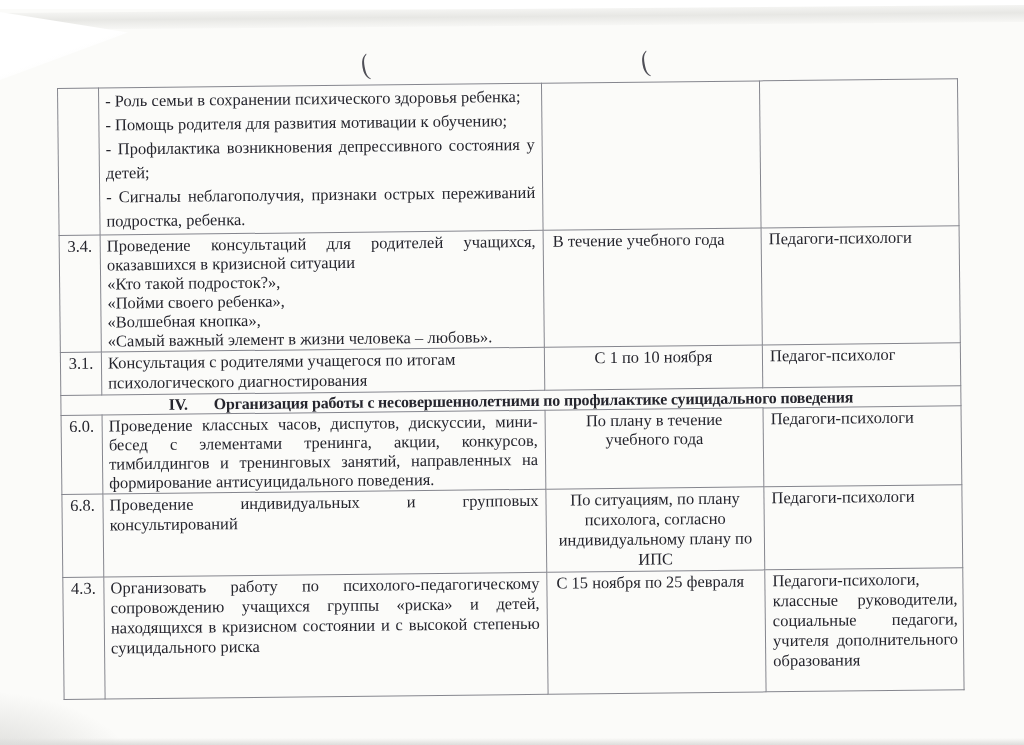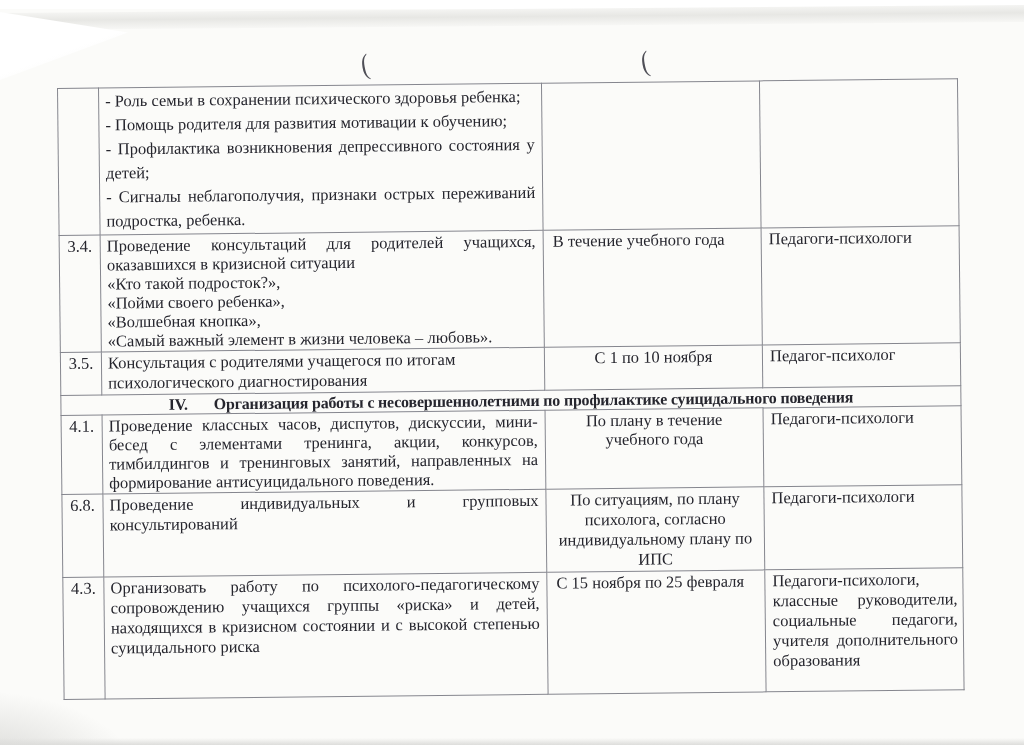--- a/index.html
+++ b/index.html
@@ -108,36 +108,36 @@
           <div class="para">«Кто такой подросток?»,</div>
           <div class="para">«Пойми своего ребенка»,</div>
           <div class="para">«Волшебная кнопка»,</div>
           <div class="para">«Самый важный элемент в жизни человека – любовь».</div>
         </td>
         <td class="time left">В течение учебного года</td>
         <td class="resp">Педагоги-психологи</td>
       </tr>
 
       <tr class="r2">
-        <td class="num">3.5.</td>
+        <td class="num">3.1.</td>
         <td>
           <div class="para">Консультация с родителями учащегося по итогам психологического диагностирования</div>
         </td>
         <td class="time">С 1 по 10 ноября</td>
         <td class="resp">Педагог-психолог</td>
       </tr>
 
       <tr class="rsec">
         <td colspan="4" class="section-cell">
           <span class="numeral">IV.</span><span>Организация работы с несовершеннолетними по профилактике суицидального поведения</span>
         </td>
       </tr>
 
       <tr class="r3">
-        <td class="num">4.1.</td>
+        <td class="num">6.0.</td>
         <td>
           <div class="para justify">Проведение классных часов, диспутов, дискуссии, мини-бесед с элементами тренинга, акции, конкурсов, тимбилдингов и тренинговых занятий, направленных на формирование антисуицидального поведения.</div>
         </td>
         <td class="time">По плану в течение учебного года</td>
         <td class="resp">Педагоги-психологи</td>
       </tr>
 
       <tr class="r4">
         <td class="num">6.8.</td>
         <td>

